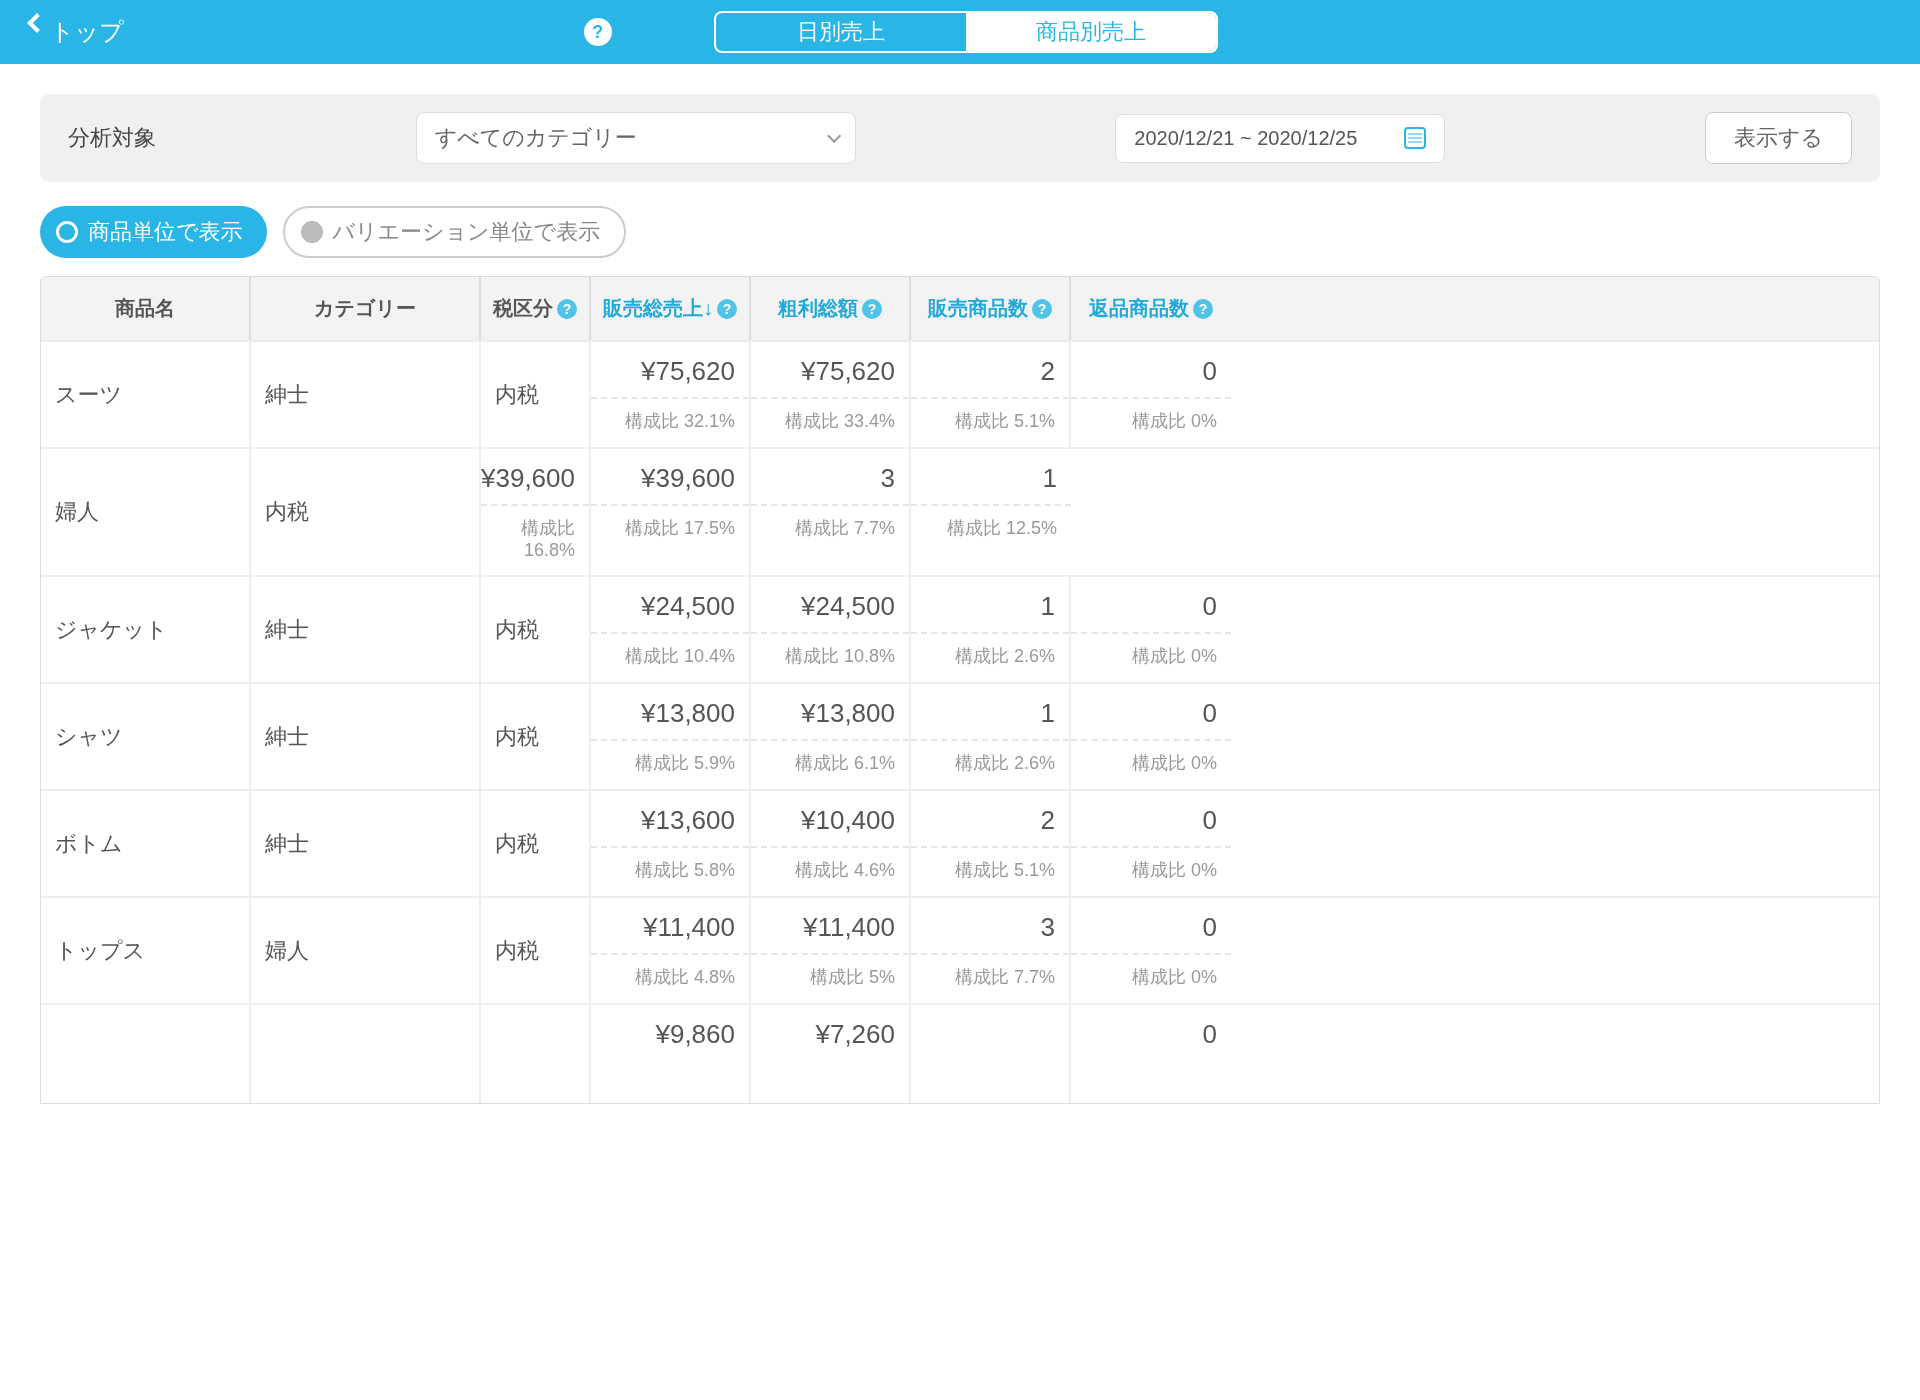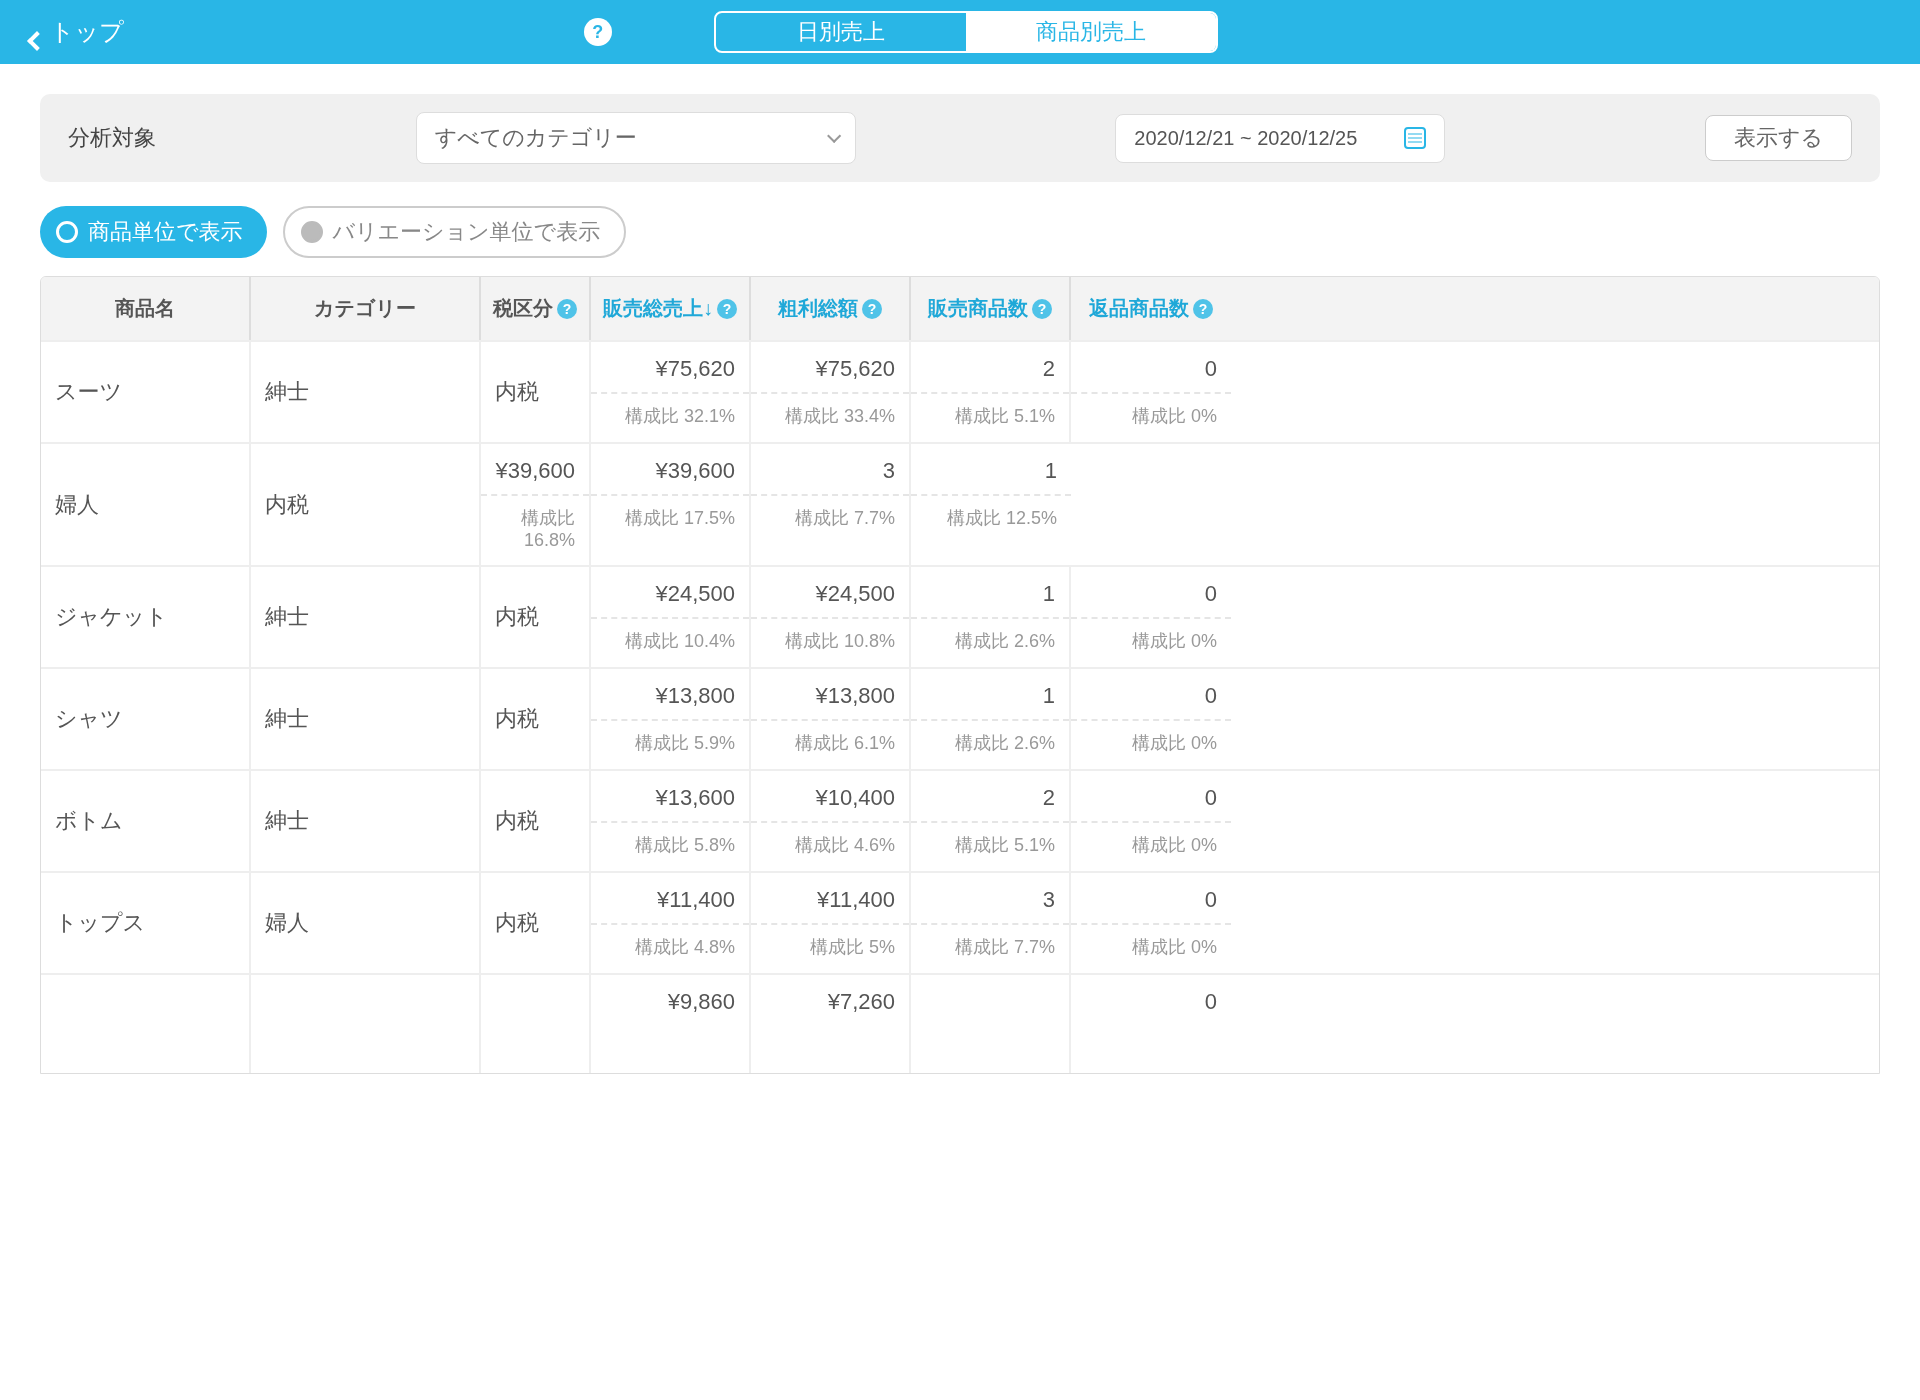--- a/index.html
+++ b/index.html
@@ -14,21 +14,21 @@
   .header-bar {
     background: #29b6e6;
     height: 64px;
     display: flex;
     align-items: center;
     padding: 0 30px;
     position: relative;
   }
   .back-link {
     display: flex;
-    align-items: flex-end;
+    align-items: flex-start;
     color: #fff;
     font-size: 24px;
     cursor: pointer;
     gap: 6px;
   }
   .back-chevron {
     width: 14px; height: 14px;
     border-left: 4px solid #fff;
     border-bottom: 4px solid #fff;
     transform: rotate(45deg);
@@ -123,21 +123,21 @@
   .cal-icon::before {
     content: "";
     position: absolute;
     top: 4px; left: 2px; right: 2px;
     height: 2px;
     background: #29b6e6;
     box-shadow: 0 4px 0 #29b6e6, 0 8px 0 #29b6e6;
     opacity: .5;
   }
   .show-btn {
-    height: 46px;
+    height: 52px;
     padding: 0 28px;
     background: #fff;
     border: 1px solid #ccc;
     border-radius: 8px;
     font-size: 22px;
     color: #666;
     cursor: pointer;
   }
 
   
@@ -216,21 +216,21 @@
   .cell.simple {
     justify-content: center;
     padding: 0 14px;
     font-size: 22px;
     color: #555;
     min-height: 98px;
   }
   .cell.metric .val {
     text-align: right;
     padding: 14px 14px 10px 0;
-    font-size: 22px;
+    font-size: 26px;
     color: #555;
   }
   .cell.metric .ratio {
     text-align: right;
     padding: 10px 14px 14px 0;
     font-size: 18px;
     color: #999;
     border-top: 2px dashed #e5e5e5;
   }
 </style>

